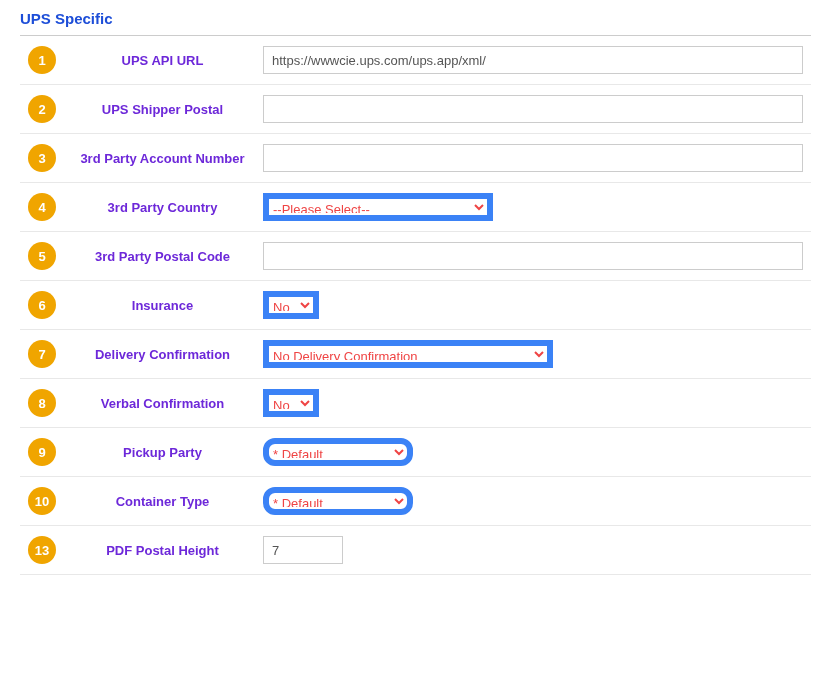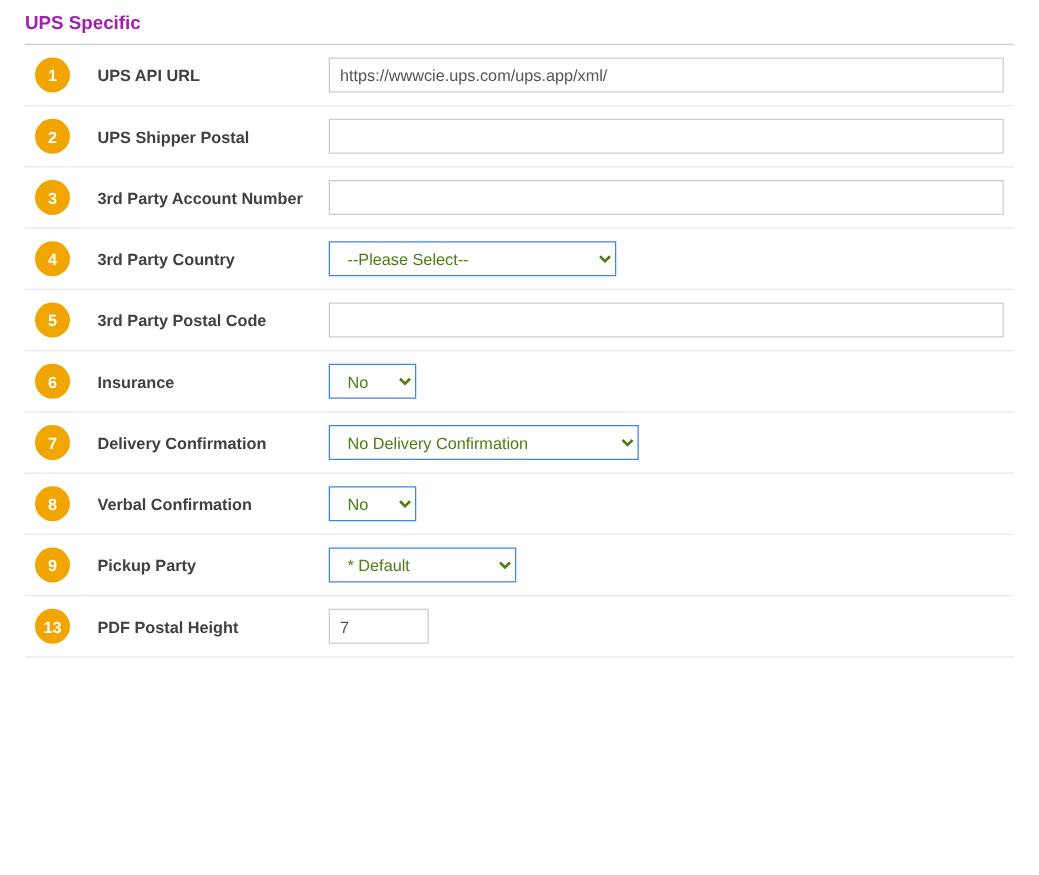--- a/index.html
+++ b/index.html
@@ -10,42 +10,42 @@
       color: #333;
     }
     .page-wrapper {
       width: 831px;
       min-height: 700px;
       padding: 10px 20px 20px 20px;
     }
     .section-title {
       font-size: 15px;
       font-weight: bold;
-      color: #a21caf;
+      color: #1d4ed8;
       padding-bottom: 8px;
       border-bottom: 1px solid #ccc;
       margin-bottom: 0;
     }
     .form-table {
       width: 100%;
       border-collapse: collapse;
     }
     .form-table tr {
       border-bottom: 1px solid #e8e8e8;
     }
     .form-table td {
       padding: 10px 8px;
       vertical-align: middle;
     }
     .label-cell {
       width: 260px;
-      text-align: left;
+      text-align: center;
       padding-right: 15px;
       font-weight: bold;
-      color: #404040;
+      color: #6d28d9;
       font-size: 13px;
     }
     .number-badge {
       display: inline-flex;
       align-items: center;
       justify-content: center;
       width: 28px;
       height: 28px;
       border-radius: 50%;
       background: #f0a500;
@@ -73,35 +73,36 @@
       outline: none;
     }
     input[type="text"].wide {
       width: 540px;
     }
     input[type="text"].small-val {
       width: 80px;
     }
     select {
       height: 28px;
-      border: 1px solid #3b82f6;
-      padding: 2px 10px;
+      border: 6px solid #3b82f6;
+      padding: 2px 0;
       font-size: 13px;
-      color: #4d7c0f;
+      color: #ef4444;
       background: #fff;
       cursor: pointer;
     }
     select.small-select {
-      width: 70px;
+      width: 56px;
     }
     select.medium-select {
       width: 150px;
+      border-radius: 12px;
     }
     select.large-select {
-      width: 248px;
+      width: 290px;
     }
     select.country-select {
       width: 230px;
     }
   </style>
 </head>
 <body>
 
 <div class="page-wrapper">
   <div class="section-title">UPS Specific</div>
@@ -147,19 +148,24 @@
           <td class="badge-cell"><span class="number-badge">8</span></td>
           <td class="label-cell">Verbal Confirmation</td>
           <td class="control-cell"><select class="small-select"><option value="No">No</option><option value="Yes">Yes</option></select></td>
         </tr>
         <tr>
           <td class="badge-cell"><span class="number-badge">9</span></td>
           <td class="label-cell">Pickup Party</td>
           <td class="control-cell"><select class="medium-select"><option value="* Default">* Default</option><option value="Daily Pickup">Daily Pickup</option><option value="Customer Counter">Customer Counter</option><option value="One Time Pickup">One Time Pickup</option><option value="On Call Air">On Call Air</option></select></td>
         </tr>
         <tr>
+          <td class="badge-cell"><span class="number-badge">10</span></td>
+          <td class="label-cell">Container Type</td>
+          <td class="control-cell"><select class="medium-select"><option value="* Default">* Default</option><option value="UPS Letter">UPS Letter</option><option value="Package">Package</option><option value="UPS Pak">UPS Pak</option><option value="UPS Tube">UPS Tube</option></select></td>
+        </tr>
+        <tr>
           <td class="badge-cell"><span class="number-badge">13</span></td>
           <td class="label-cell">PDF Postal Height</td>
           <td class="control-cell"><input type="text" class="small-val" value="7" style=""></td>
         </tr>
       </tbody>
   </table>
 </div>
 
 </body></html>

